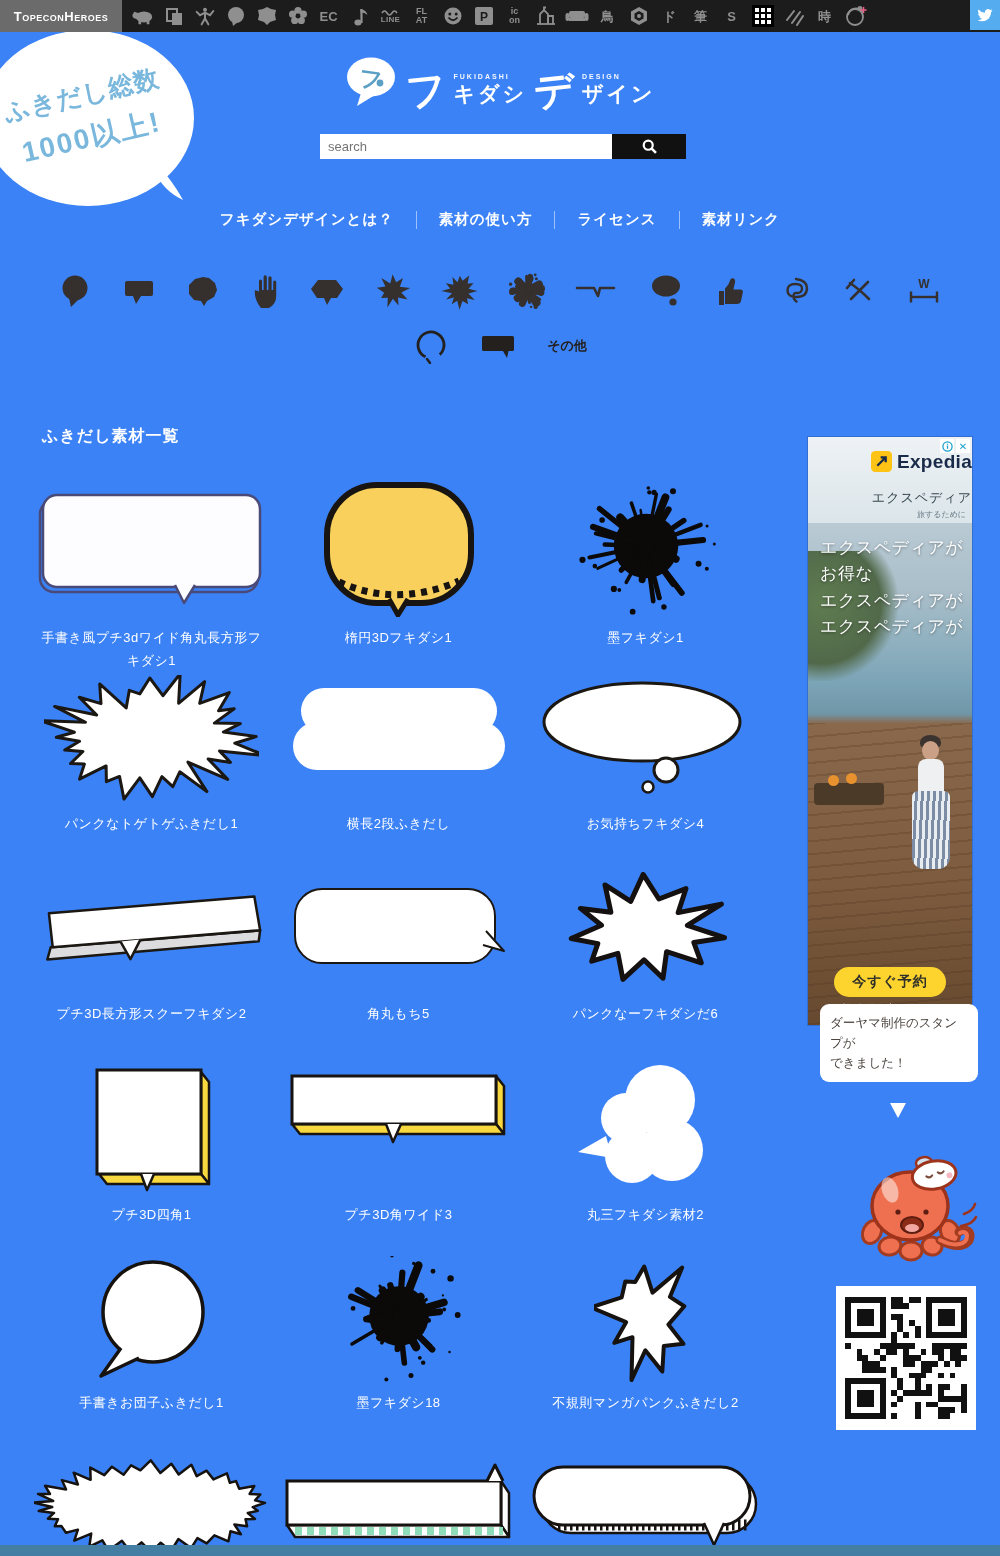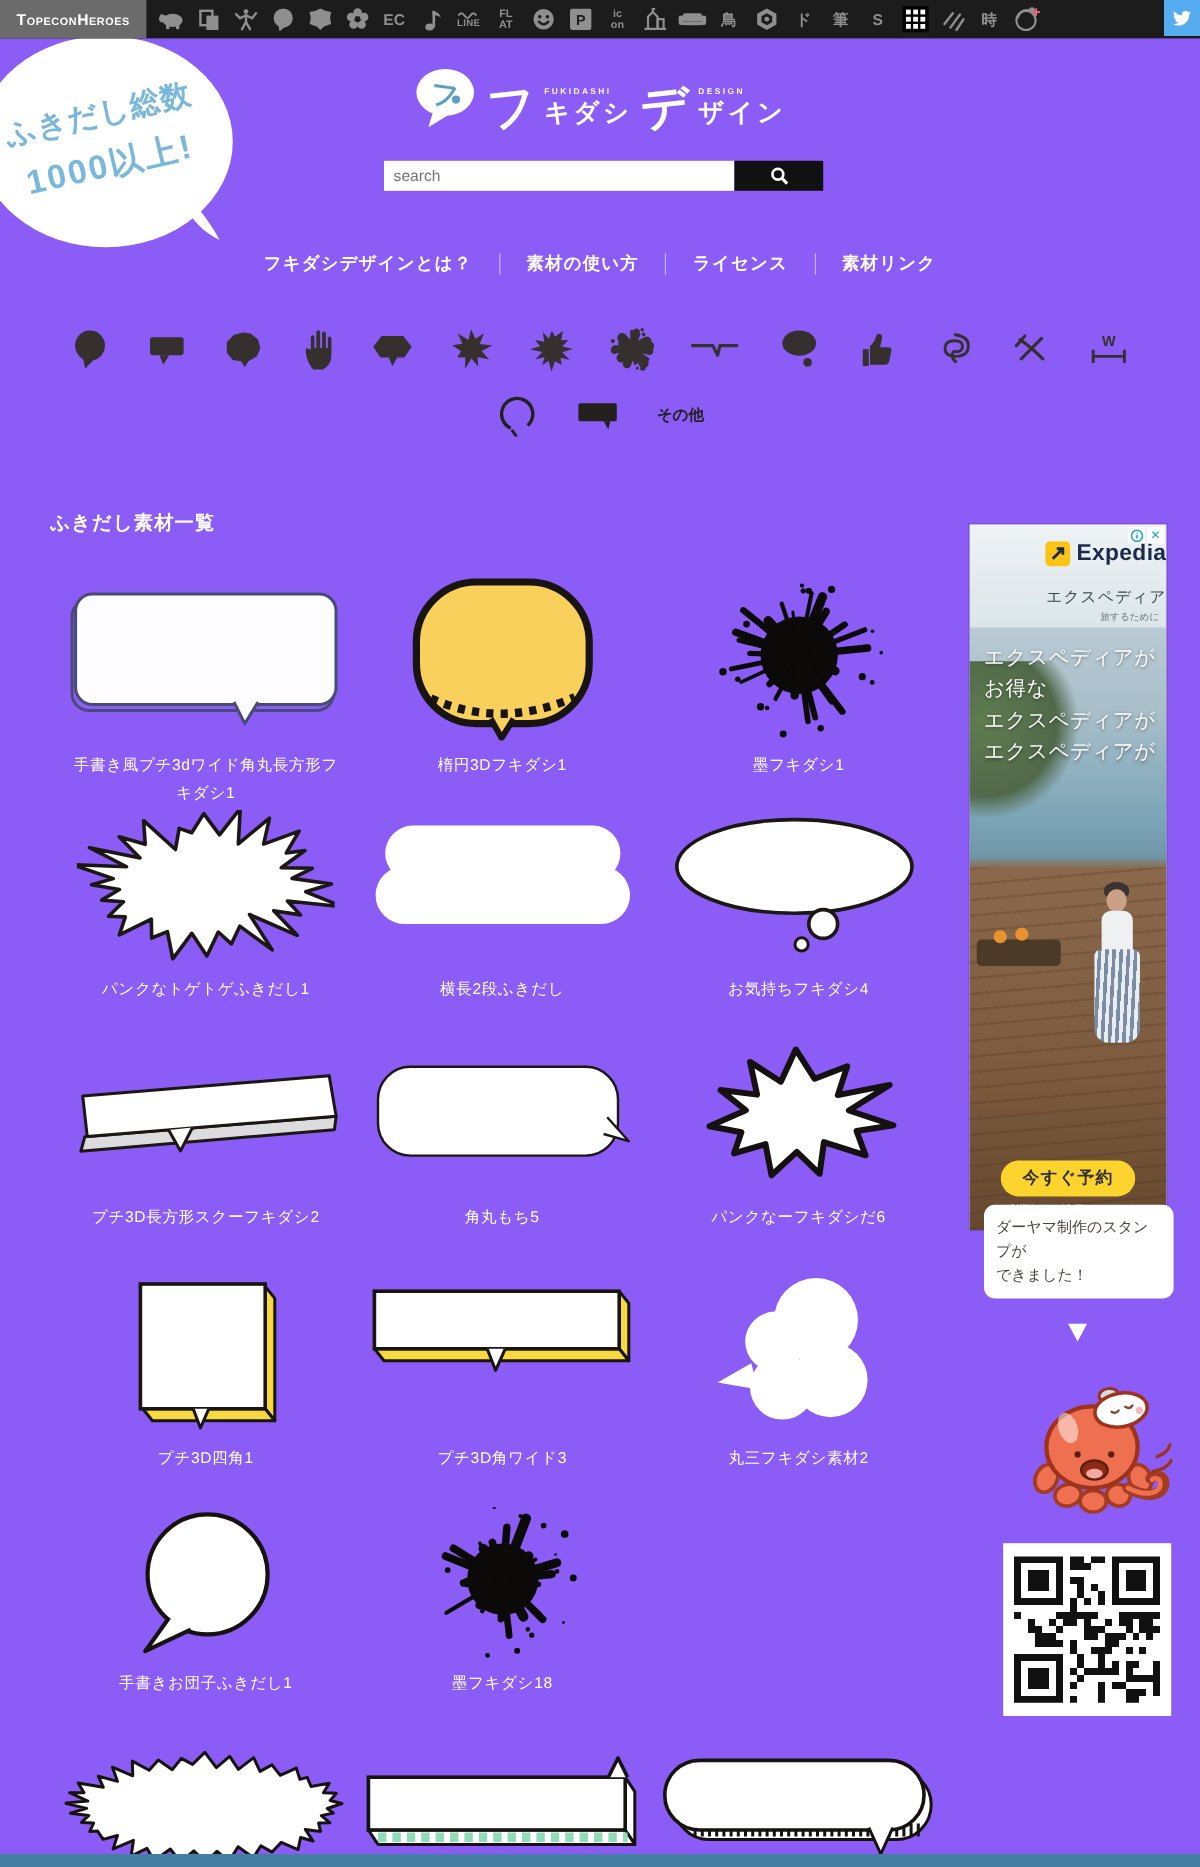--- a/index.html
+++ b/index.html
@@ -1,17 +1,17 @@
 <!DOCTYPE html>
 <html><head>
 <meta charset="utf-8">
 <style>
 *{margin:0;padding:0;box-sizing:border-box}
 body{background:#444;display:flex;justify-content:center;font-family:"Liberation Sans","DejaVu Sans",sans-serif}
-.page{position:relative;width:1000px;height:1556px;overflow:hidden;background:#8b5cf6}
+.page{position:relative;width:1000px;height:1556px;overflow:hidden;background:#3b82f6}
 
 
 .topbar{position:absolute;left:0;top:0;width:1000px;height:32px;background:#1c1c1c;display:flex;align-items:center;z-index:30}
 .brand-box{width:122px;height:32px;background:#6b6b6b;color:#fff;font-size:13px;font-weight:bold;font-variant:small-caps;letter-spacing:.5px;display:flex;align-items:center;justify-content:center}
 .tb-icons{display:flex;align-items:center;gap:10px;margin-left:10px}
 .tb-ic{width:21px;height:24px;display:flex;flex-direction:column;align-items:center;justify-content:center;color:#8f8f8f}
 .tb-txt{font-size:9px;font-weight:bold;color:#8f8f8f;line-height:1;text-align:center}
 .tb-txt.big{font-size:13px}
 .tb-txt.two{font-size:8px;letter-spacing:.3px}
 .tw-tile{position:absolute;right:0;top:0;width:30px;height:30px;background:#55acee;display:flex;align-items:center;justify-content:center}
@@ -39,21 +39,21 @@
 .nav-div{width:1px;height:18px;background:rgba(255,255,255,.5)}
 
 
 .cats1{position:absolute;left:58px;top:272px;width:884px;display:flex;justify-content:space-between;align-items:center}
 .cats2{position:absolute;left:0;top:328px;width:1000px;display:flex;justify-content:center;align-items:center;gap:30px}
 .cat-ic{display:flex;align-items:center;justify-content:center}
 .other-label{font-size:13px;font-weight:bold;color:#23201d}
 
 
 .section-title{position:absolute;left:42px;top:426px;font-size:16px;font-weight:bold;color:#fff;letter-spacing:1px}
-.row{position:absolute;left:48px;width:742px;display:flex}
+.row{position:absolute;left:28px;width:742px;display:flex}
 .card{width:247px;display:flex;flex-direction:column;align-items:center;cursor:pointer}
 .art{display:flex;align-items:center;justify-content:center}
 .card-label{margin-top:8px;font-size:13px;color:#fff;text-align:center;line-height:1.8;padding:0 10px;letter-spacing:.5px}
 .r1 .art{height:140px}.r2 .art{height:132px}.r3 .art{height:126px}
 .r4 .art{height:135px}.r5 .art{height:128px}.r6 .art{height:110px}
 
 
 .ad{position:absolute;left:808px;top:437px;width:164px;height:588px;background:#cdd8de;overflow:hidden;box-shadow:0 0 0 1px rgba(0,0,0,.15)}
 .ad-chips{position:absolute;top:2px;right:2px;display:flex;gap:2px;z-index:5}
 .ad-chip{width:14px;height:14px;background:#fff;display:flex;align-items:center;justify-content:center;font-size:10px;color:#19a0cf;cursor:pointer}
@@ -669,20 +669,28 @@
             <circle cx="120.54288518779265" cy="96.03288352184684" r="1.2" fill="#0c0a09"></circle>
             <circle cx="90.83609649727582" cy="101.7986884336152" r="1.9" fill="#0c0a09"></circle>
             <circle cx="84.73364201241624" cy="7.404879716612363" r="1.7" fill="#0c0a09"></circle>
             <circle cx="115.21564333977875" cy="53.485362668941875" r="1.9" fill="#0c0a09"></circle>
             <circle cx="81.98797034839303" cy="119.53867972739835" r="2.5" fill="#0c0a09"></circle>
             <circle cx="94.16439156395572" cy="106.63020999678083" r="2.2" fill="#0c0a09"></circle>
             <circle cx="113.89087899791869" cy="39.41198030725427" r="1.1" fill="#0c0a09"></circle>
           </svg>
         </div>
       <div class="card-label">墨フキダシ18</div>
+    </div>
+    <div class="card">
+      <div class="art">
+          <svg width="104" height="126" viewBox="0 0 104 126">
+            <polygon fill="#fff" stroke="#16120f" stroke-width="4" stroke-linejoin="round" points="50.2,10.5 58.5,36.6 88.2,11.5 75.9,40.9 90.3,50.2 74.4,68.6 89.4,87.8 69.8,90.0 68.3,115.6 51.3,94.3 37.5,124.1 38.5,81.2 20.3,86.9 32.1,66.2 -3.1,51.4 27.7,41.4 31.3,25.5 41.2,26.0"></polygon>
+          </svg>
+        </div>
+      <div class="card-label">不規則マンガパンクふきだし2</div>
     </div>
   </div>
 
   <div class="row r6" style="top:1452px">
     <div class="card">
       <div class="art">
           <svg width="235" height="100" viewBox="0 0 235 100">
             <polygon fill="#fff" stroke="#16120f" stroke-width="2.5" stroke-linejoin="round" points="116.7,3.3 126.3,16.0 137.4,6.7 144.7,17.5 157.4,7.7 162.7,19.1 172.6,13.7 179.5,22.4 192.9,16.4 195.9,25.8 202.0,24.1 205.2,31.7 220.3,29.1 215.6,37.0 226.3,37.4 221.1,43.4 231.0,45.9 218.7,50.1 223.8,53.8 213.8,56.0 220.9,62.0 211.5,62.2 213.1,69.2 200.4,67.5 206.9,77.2 196.5,74.3 194.4,84.3 180.4,78.3 172.7,86.4 163.4,81.1 157.1,91.1 144.4,82.0 136.9,94.1 126.7,85.7 117.2,95.2 107.5,85.4 96.4,94.8 87.9,83.8 74.5,93.6 68.4,83.3 55.3,89.7 57.2,76.6 40.3,83.7 43.9,72.6 32.0,75.8 27.3,68.9 20.8,69.2 24.0,62.2 13.9,61.7 20.0,55.9 4.7,54.0 18.2,50.0 -0.3,45.6 19.2,43.9 4.0,36.9 16.0,37.0 11.1,28.8 32.1,32.4 27.9,23.1 43.9,27.5 39.7,15.7 56.6,22.8 56.3,10.6 70.3,18.2 77.9,9.7 89.6,17.7 97.1,8.3 106.4,13.3"></polygon>
           </svg>
         </div>

